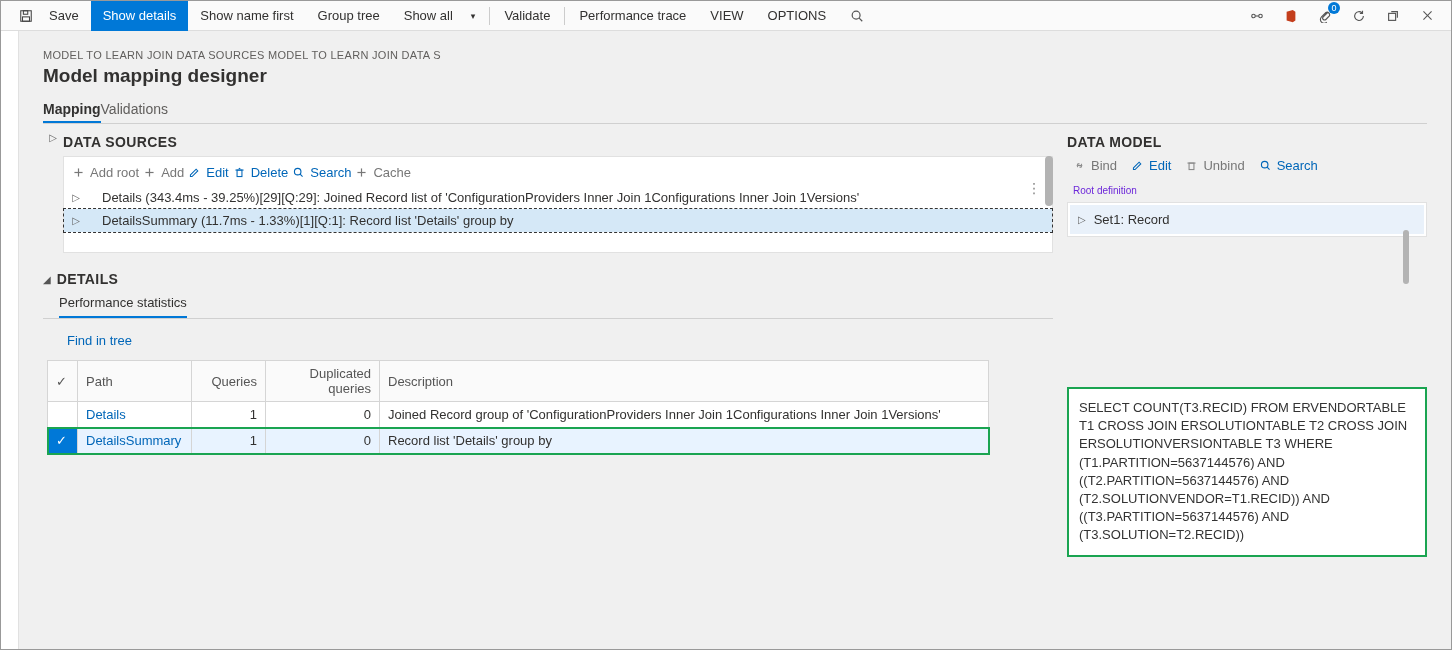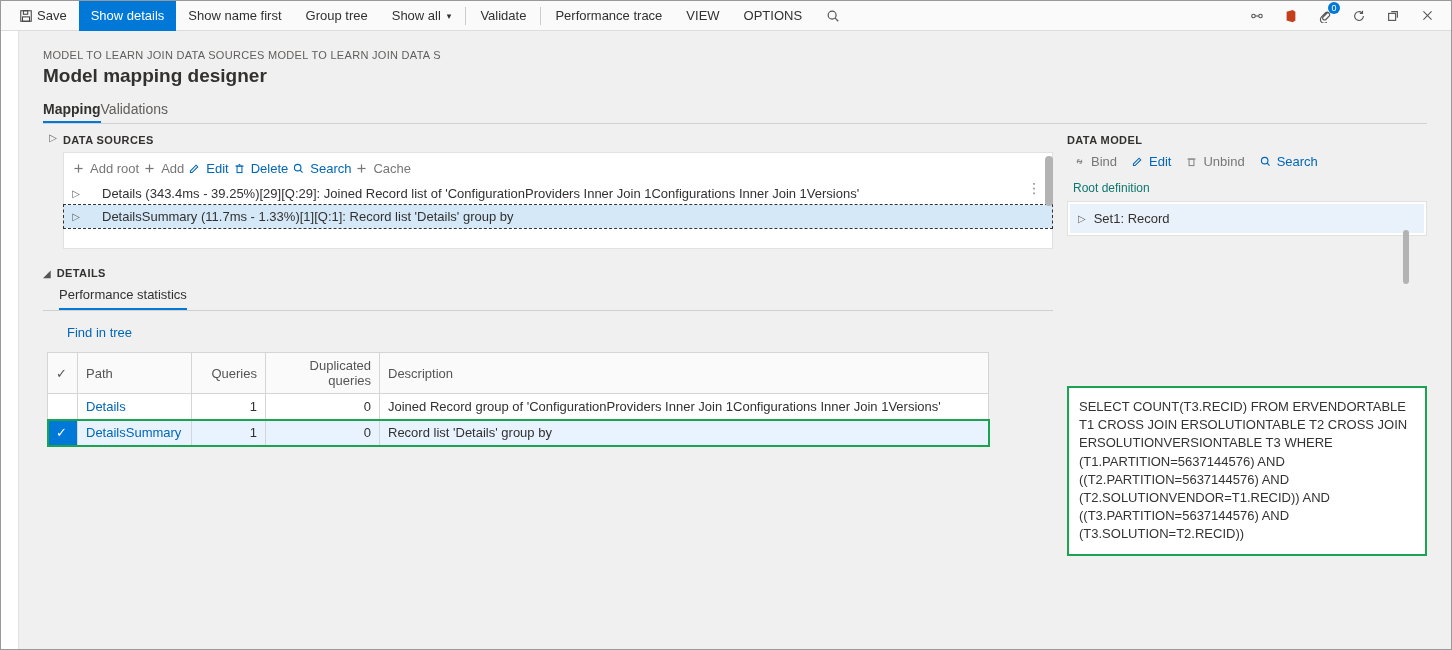--- a/index.html
+++ b/index.html
@@ -23,21 +23,21 @@
     padding-left: 6px;
   }
   .toolbar-btn {
     display: flex;
     align-items: center;
     padding: 0 12px;
     height: 30px;
     font-size: 13px;
     color: #323130;
     cursor: pointer;
-    gap: 4px;
+    gap: 16px;
   }
   .toolbar-btn.active {
     background: #0078d7;
     color: #fff;
   }
   .toolbar-sep {
     width: 1px;
     height: 18px;
     background: #ccc;
     margin: 0 2px;
@@ -130,21 +130,21 @@
     display: flex;
     position: relative;
   }
   .ds-collapse {
     width: 20px;
     display: flex;
     justify-content: center;
     padding-top: 2px;
   }
   .section-header {
-    font-size: 11px;
+    font-size: 14px;
     font-weight: 600;
     letter-spacing: .4px;
     color: #323130;
     padding: 4px 0 6px 0;
   }
   .ds-section {
     flex: 1;
     background: #fff;
     border: 1px solid #e1e1e1;
     padding: 4px 0 20px 0;
@@ -259,21 +259,21 @@
   .chk-sel { background: #0078d7; color: #fff; }
 
   
   .dm-actions {
     display: flex;
     gap: 14px;
     padding: 2px 0 6px 6px;
     align-items: center;
     font-size: 13px;
   }
-  .root-def { font-size: 12px; color: #0f766e; padding: 6px 0 6px 6px; }
+  .root-def { font-size: 10px; color: #6d28d9; padding: 6px 0 6px 6px; }
   .dm-list {
     background: #fff;
     border: 1px solid #e1e1e1;
     padding: 2px;
   }
   .dm-row {
     background: #e9f1fa;
     padding: 7px 8px;
     font-size: 13px;
     display: flex;

